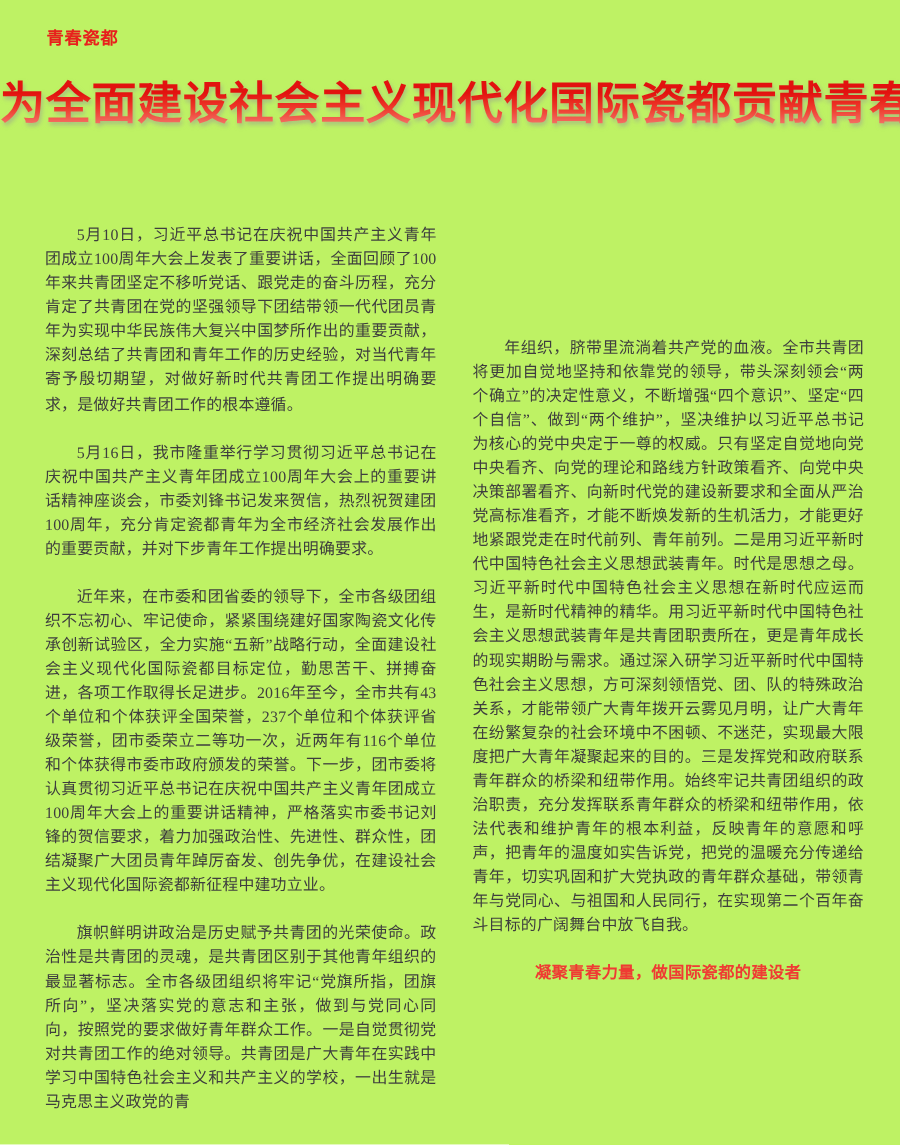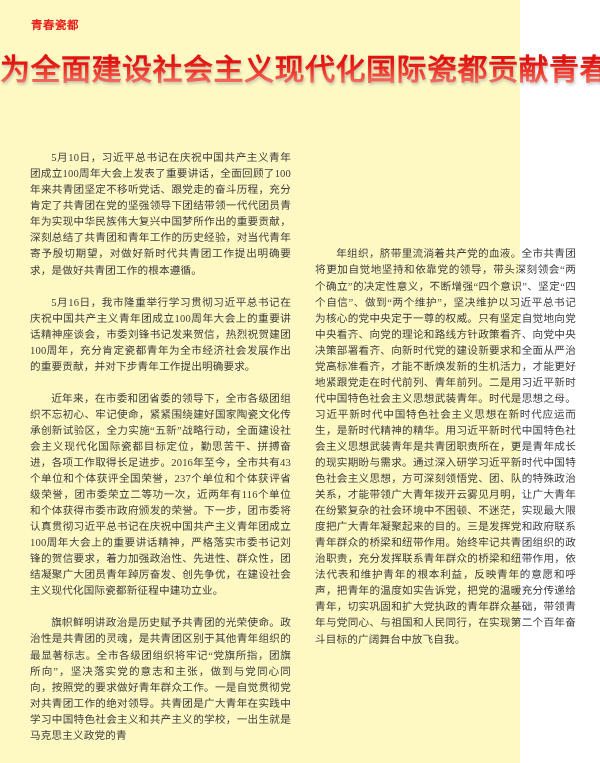--- a/index.html
+++ b/index.html
@@ -12,24 +12,24 @@
     width: 600px;
     height: 763px;
     overflow: hidden;
     font-family: "Liberation Serif", "DejaVu Serif", serif;
     color: #3a3a3a;
     -webkit-font-smoothing: antialiased;
   }
 
   .page {
     position: relative;
-    width: 520px;
+    width: 600px;
     height: 763px;
     box-sizing: border-box;
-    background: #fef9c3;
+    background: #bef264;
     padding: 0;
   }
 
   
   .masthead {
     position: absolute;
     left: 31px;
     top: 20px;
     font-family: "DejaVu Sans", "Liberation Sans", sans-serif;
     font-weight: bold;
@@ -141,16 +141,17 @@
 
   <div class="columns">
     <div class="col" id="col-left">
         <p class="body">5月10日，习近平总书记在庆祝中国共产主义青年团成立100周年大会上发表了重要讲话，全面回顾了100年来共青团坚定不移听党话、跟党走的奋斗历程，充分肯定了共青团在党的坚强领导下团结带领一代代团员青年为实现中华民族伟大复兴中国梦所作出的重要贡献，深刻总结了共青团和青年工作的历史经验，对当代青年寄予殷切期望，对做好新时代共青团工作提出明确要求，是做好共青团工作的根本遵循。</p>
         <p class="body">5月16日，我市隆重举行学习贯彻习近平总书记在庆祝中国共产主义青年团成立100周年大会上的重要讲话精神座谈会，市委刘锋书记发来贺信，热烈祝贺建团100周年，充分肯定瓷都青年为全市经济社会发展作出的重要贡献，并对下步青年工作提出明确要求。</p>
         <p class="body">近年来，在市委和团省委的领导下，全市各级团组织不忘初心、牢记使命，紧紧围绕建好国家陶瓷文化传承创新试验区，全力实施“五新”战略行动，全面建设社会主义现代化国际瓷都目标定位，勤思苦干、拼搏奋进，各项工作取得长足进步。2016年至今，全市共有43个单位和个体获评全国荣誉，237个单位和个体获评省级荣誉，团市委荣立二等功一次，近两年有116个单位和个体获得市委市政府颁发的荣誉。下一步，团市委将认真贯彻习近平总书记在庆祝中国共产主义青年团成立100周年大会上的重要讲话精神，严格落实市委书记刘锋的贺信要求，着力加强政治性、先进性、群众性，团结凝聚广大团员青年踔厉奋发、创先争优，在建设社会主义现代化国际瓷都新征程中建功立业。</p>
         <p class="body">旗帜鲜明讲政治是历史赋予共青团的光荣使命。政治性是共青团的灵魂，是共青团区别于其他青年组织的最显著标志。全市各级团组织将牢记“党旗所指，团旗所向”，坚决落实党的意志和主张，做到与党同心同向，按照党的要求做好青年群众工作。一是自觉贯彻党对共青团工作的绝对领导。共青团是广大青年在实践中学习中国特色社会主义和共产主义的学校，一出生就是马克思主义政党的青</p>
       </div>
     <div class="col" id="col-right">
         <p class="body">年组织，脐带里流淌着共产党的血液。全市共青团将更加自觉地坚持和依靠党的领导，带头深刻领会“两个确立”的决定性意义，不断增强“四个意识”、坚定“四个自信”、做到“两个维护”，坚决维护以习近平总书记为核心的党中央定于一尊的权威。只有坚定自觉地向党中央看齐、向党的理论和路线方针政策看齐、向党中央决策部署看齐、向新时代党的建设新要求和全面从严治党高标准看齐，才能不断焕发新的生机活力，才能更好地紧跟党走在时代前列、青年前列。二是用习近平新时代中国特色社会主义思想武装青年。时代是思想之母。习近平新时代中国特色社会主义思想在新时代应运而生，是新时代精神的精华。用习近平新时代中国特色社会主义思想武装青年是共青团职责所在，更是青年成长的现实期盼与需求。通过深入研学习近平新时代中国特色社会主义思想，方可深刻领悟党、团、队的特殊政治关系，才能带领广大青年拨开云雾见月明，让广大青年在纷繁复杂的社会环境中不困顿、不迷茫，实现最大限度把广大青年凝聚起来的目的。三是发挥党和政府联系青年群众的桥梁和纽带作用。始终牢记共青团组织的政治职责，充分发挥联系青年群众的桥梁和纽带作用，依法代表和维护青年的根本利益，反映青年的意愿和呼声，把青年的温度如实告诉党，把党的温暖充分传递给青年，切实巩固和扩大党执政的青年群众基础，带领青年与党同心、与祖国和人民同行，在实现第二个百年奋斗目标的广阔舞台中放飞自我。</p>
+        <h2 class="subhead">凝聚青春力量，做国际瓷都的建设者</h2>
       </div>
   </div>
 
 </div>
 
 </body></html>

